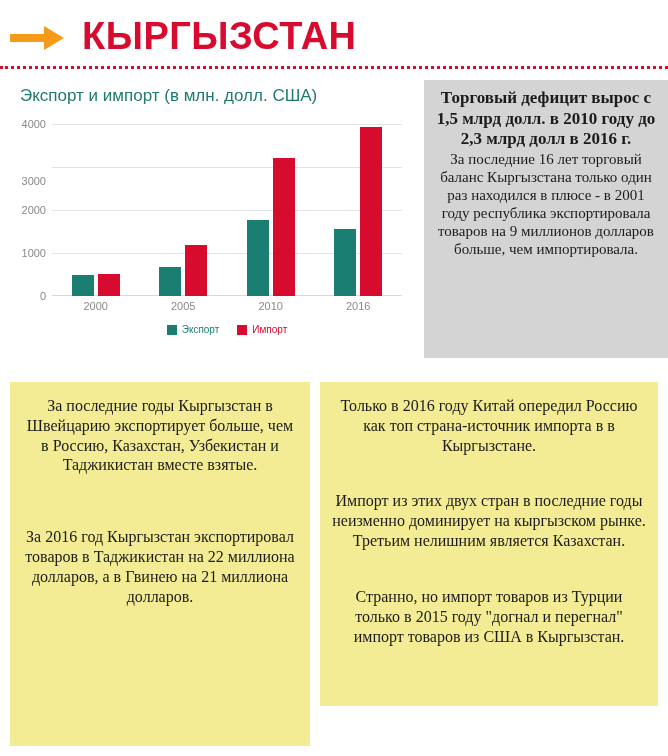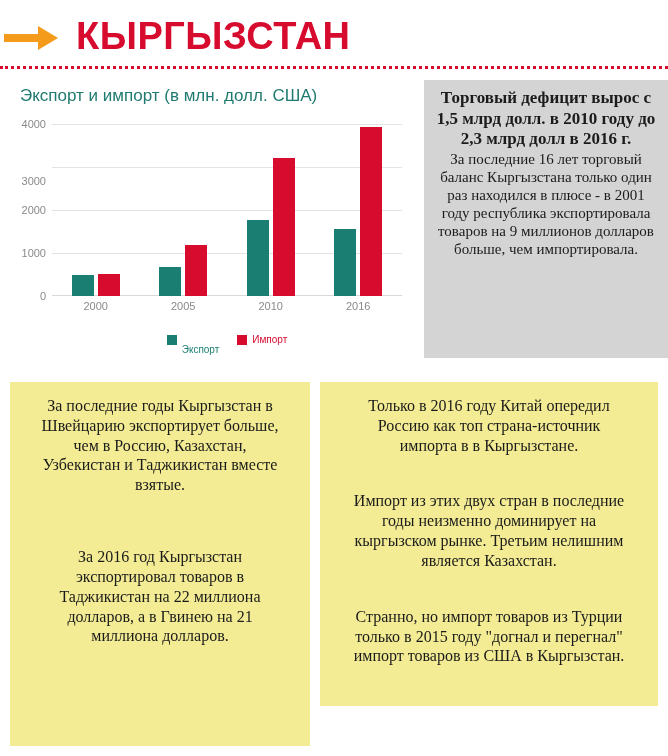--- a/index.html
+++ b/index.html
@@ -13,21 +13,21 @@
     position: relative;
     overflow: hidden;
   }
 
   
   .header {
     position: relative;
     height: 72px;
     display: flex;
     align-items: center;
-    padding-left: 4px;
+    padding-left: 10px;
   }
   .arrow-icon {
     width: 56px;
     height: 30px;
     position: relative;
     flex: 0 0 auto;
     margin-right: 16px;
     margin-top: 4px;
   }
   .arrow-icon .shaft {
@@ -192,21 +192,21 @@
     font-family: "Liberation Serif", serif;
     font-size: 15px;
     color: #1b1b1b;
     line-height: 1.2;
   }
 
   
   .yellow-box {
     position: absolute;
     background: #f3ec94;
-    padding: 14px 30px;
+    padding: 14px 12px;
     text-align: center;
     font-family: "Liberation Serif", serif;
     font-size: 16px;
     color: #1b1b1b;
     line-height: 1.24;
   }
   .yellow-left {
     left: 10px;
     top: 382px;
     width: 300px;
@@ -271,21 +271,21 @@
       </div>
     <div class="cat-labels">
         <span>2000</span>
         <span>2005</span>
         <span>2010</span>
         <span>2016</span>
       </div>
     <div class="legend">
         <div class="item">
           <span class="swatch exp" style="background: rgb(26, 127, 114);"></span>
-          <span class="lbl" style="color: rgb(26, 127, 114); margin-top: 20px;">Экспорт</span>
+          <span class="lbl" style="color: rgb(26, 127, 114);">Экспорт</span>
         </div>
         <div class="item">
           <span class="swatch imp" style="background: rgb(214, 11, 46);"></span>
           <span class="lbl" style="color: rgb(214, 11, 46);">Импорт</span>
         </div>
       </div>
   </div>
 </div>
 
 <div class="gray-box">

